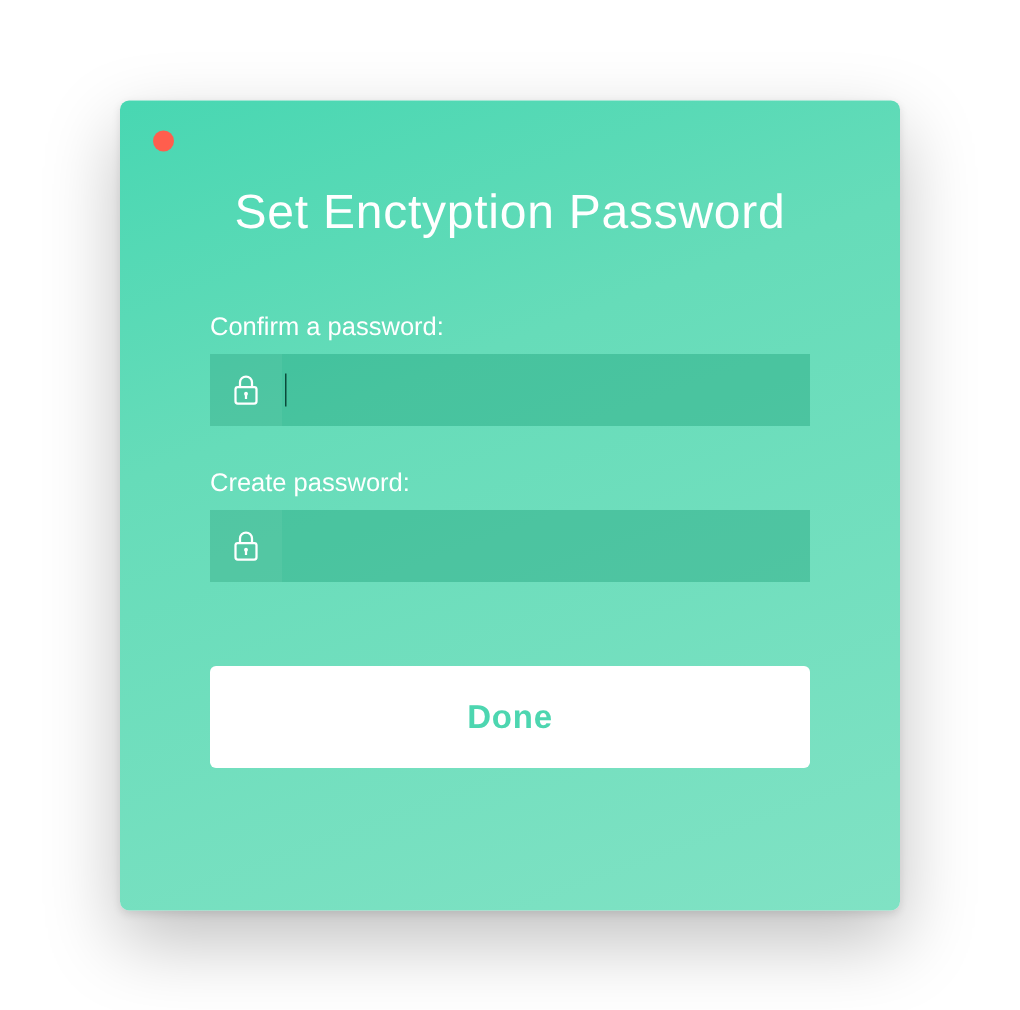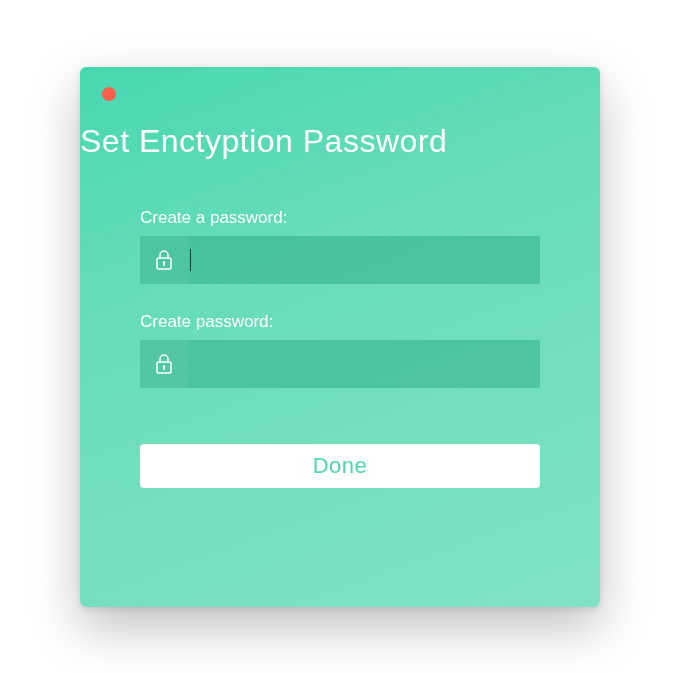--- a/index.html
+++ b/index.html
@@ -31,21 +31,21 @@
       left: 22px;
       width: 14px;
       height: 14px;
       border-radius: 50%;
       background: #ff5e4d;
     }
     .title {
       color: #ffffff;
       font-size: 32px;
       font-weight: 300;
-      text-align: left;
+      text-align: center;
       margin-top: 38px;
       margin-bottom: 48px;
       letter-spacing: 0.5px;
     }
     .form-area {
       padding: 0 60px;
     }
     .field-group {
       margin-bottom: 28px;
     }
@@ -90,44 +90,44 @@
     }
     .cursor-mark {
       width: 1px;
       background: #0a4a3a;
       height: 22px;
       align-self: center;
       margin-left: 2px;
     }
     .done-button {
       width: 100%;
-      height: 44px;
+      height: 68px;
       background: #ffffff;
       border: none;
       border-radius: 4px;
       color: #4dd6b0;
       font-size: 22px;
-      font-weight: 400;
+      font-weight: 700;
       cursor: pointer;
       margin-top: 28px;
       letter-spacing: 0.5px;
     }
   </style>
 </head>
 <body>
 
 <div class="window">
   <div class="close-dot"></div>
 
   <h1 class="title">Set Enctyption Password</h1>
 
   <div class="form-area">
 
     <div class="field-group">
-      <label class="field-label">Create a password:</label>
+      <label class="field-label">Confirm a password:</label>
       <div class="input-row">
         <div class="input-icon-box">
           <svg viewBox="0 0 20 24">
             <rect x="3" y="10" width="14" height="11" rx="1.5"></rect>
             <path d="M6 10 V7 a4 4 0 0 1 8 0 V10"></path>
             <circle cx="10" cy="14.5" r="1.3" fill="#ffffff" stroke="none"></circle>
             <line x1="10" y1="15" x2="10" y2="18"></line>
           </svg>
         </div>
         <div class="cursor-mark"></div>

